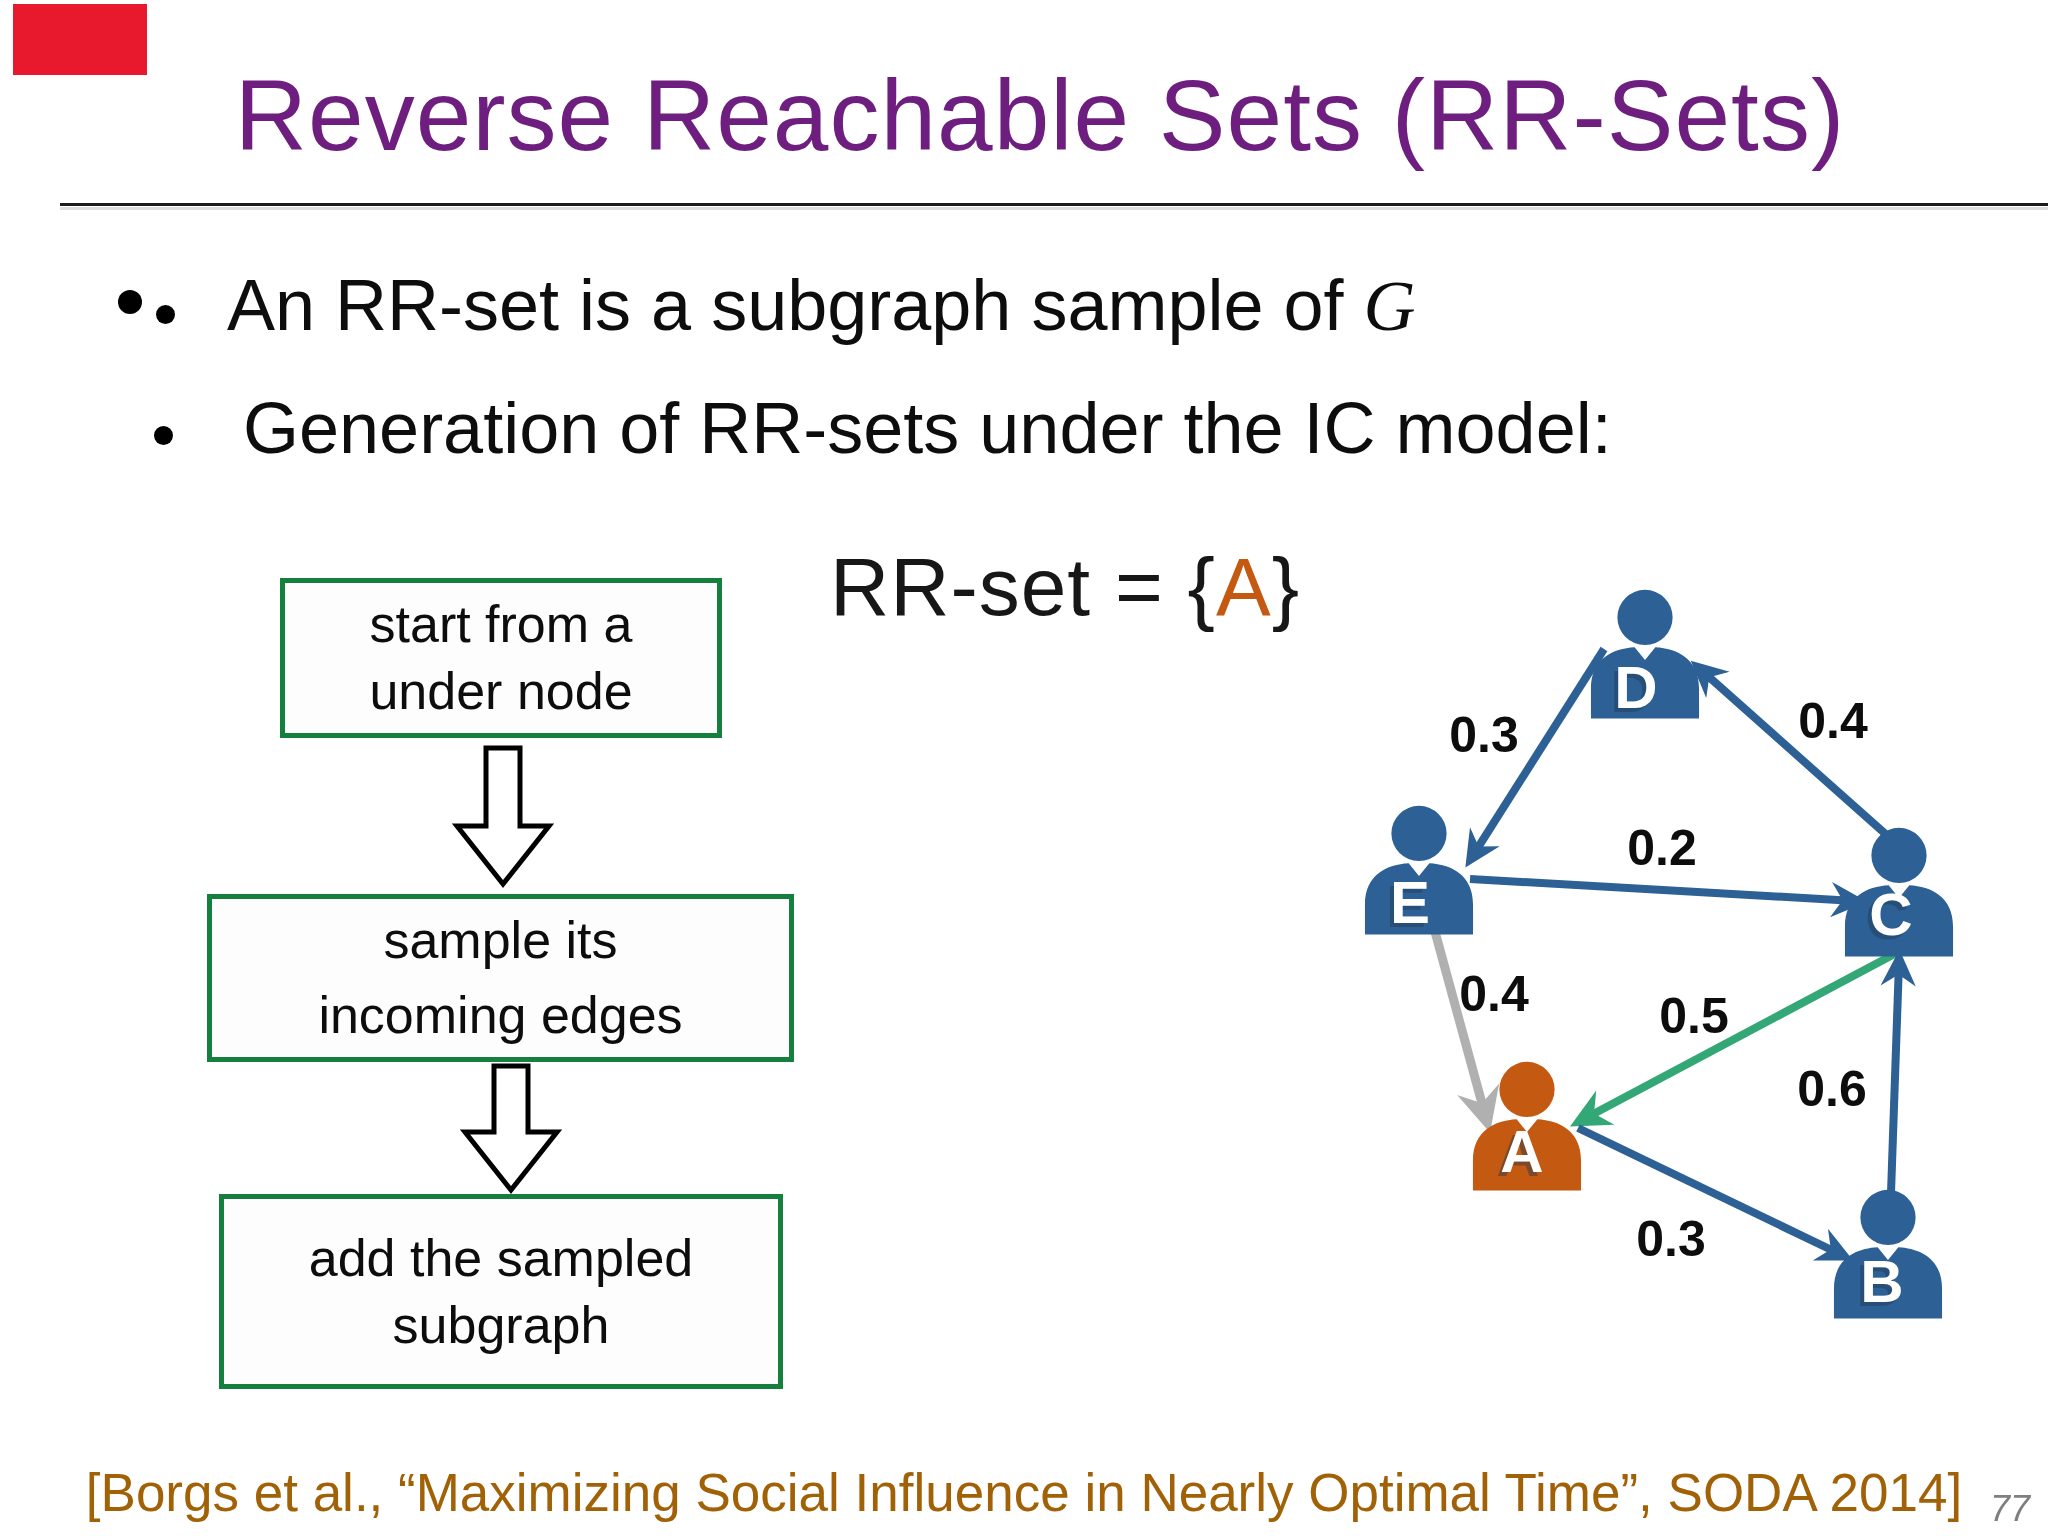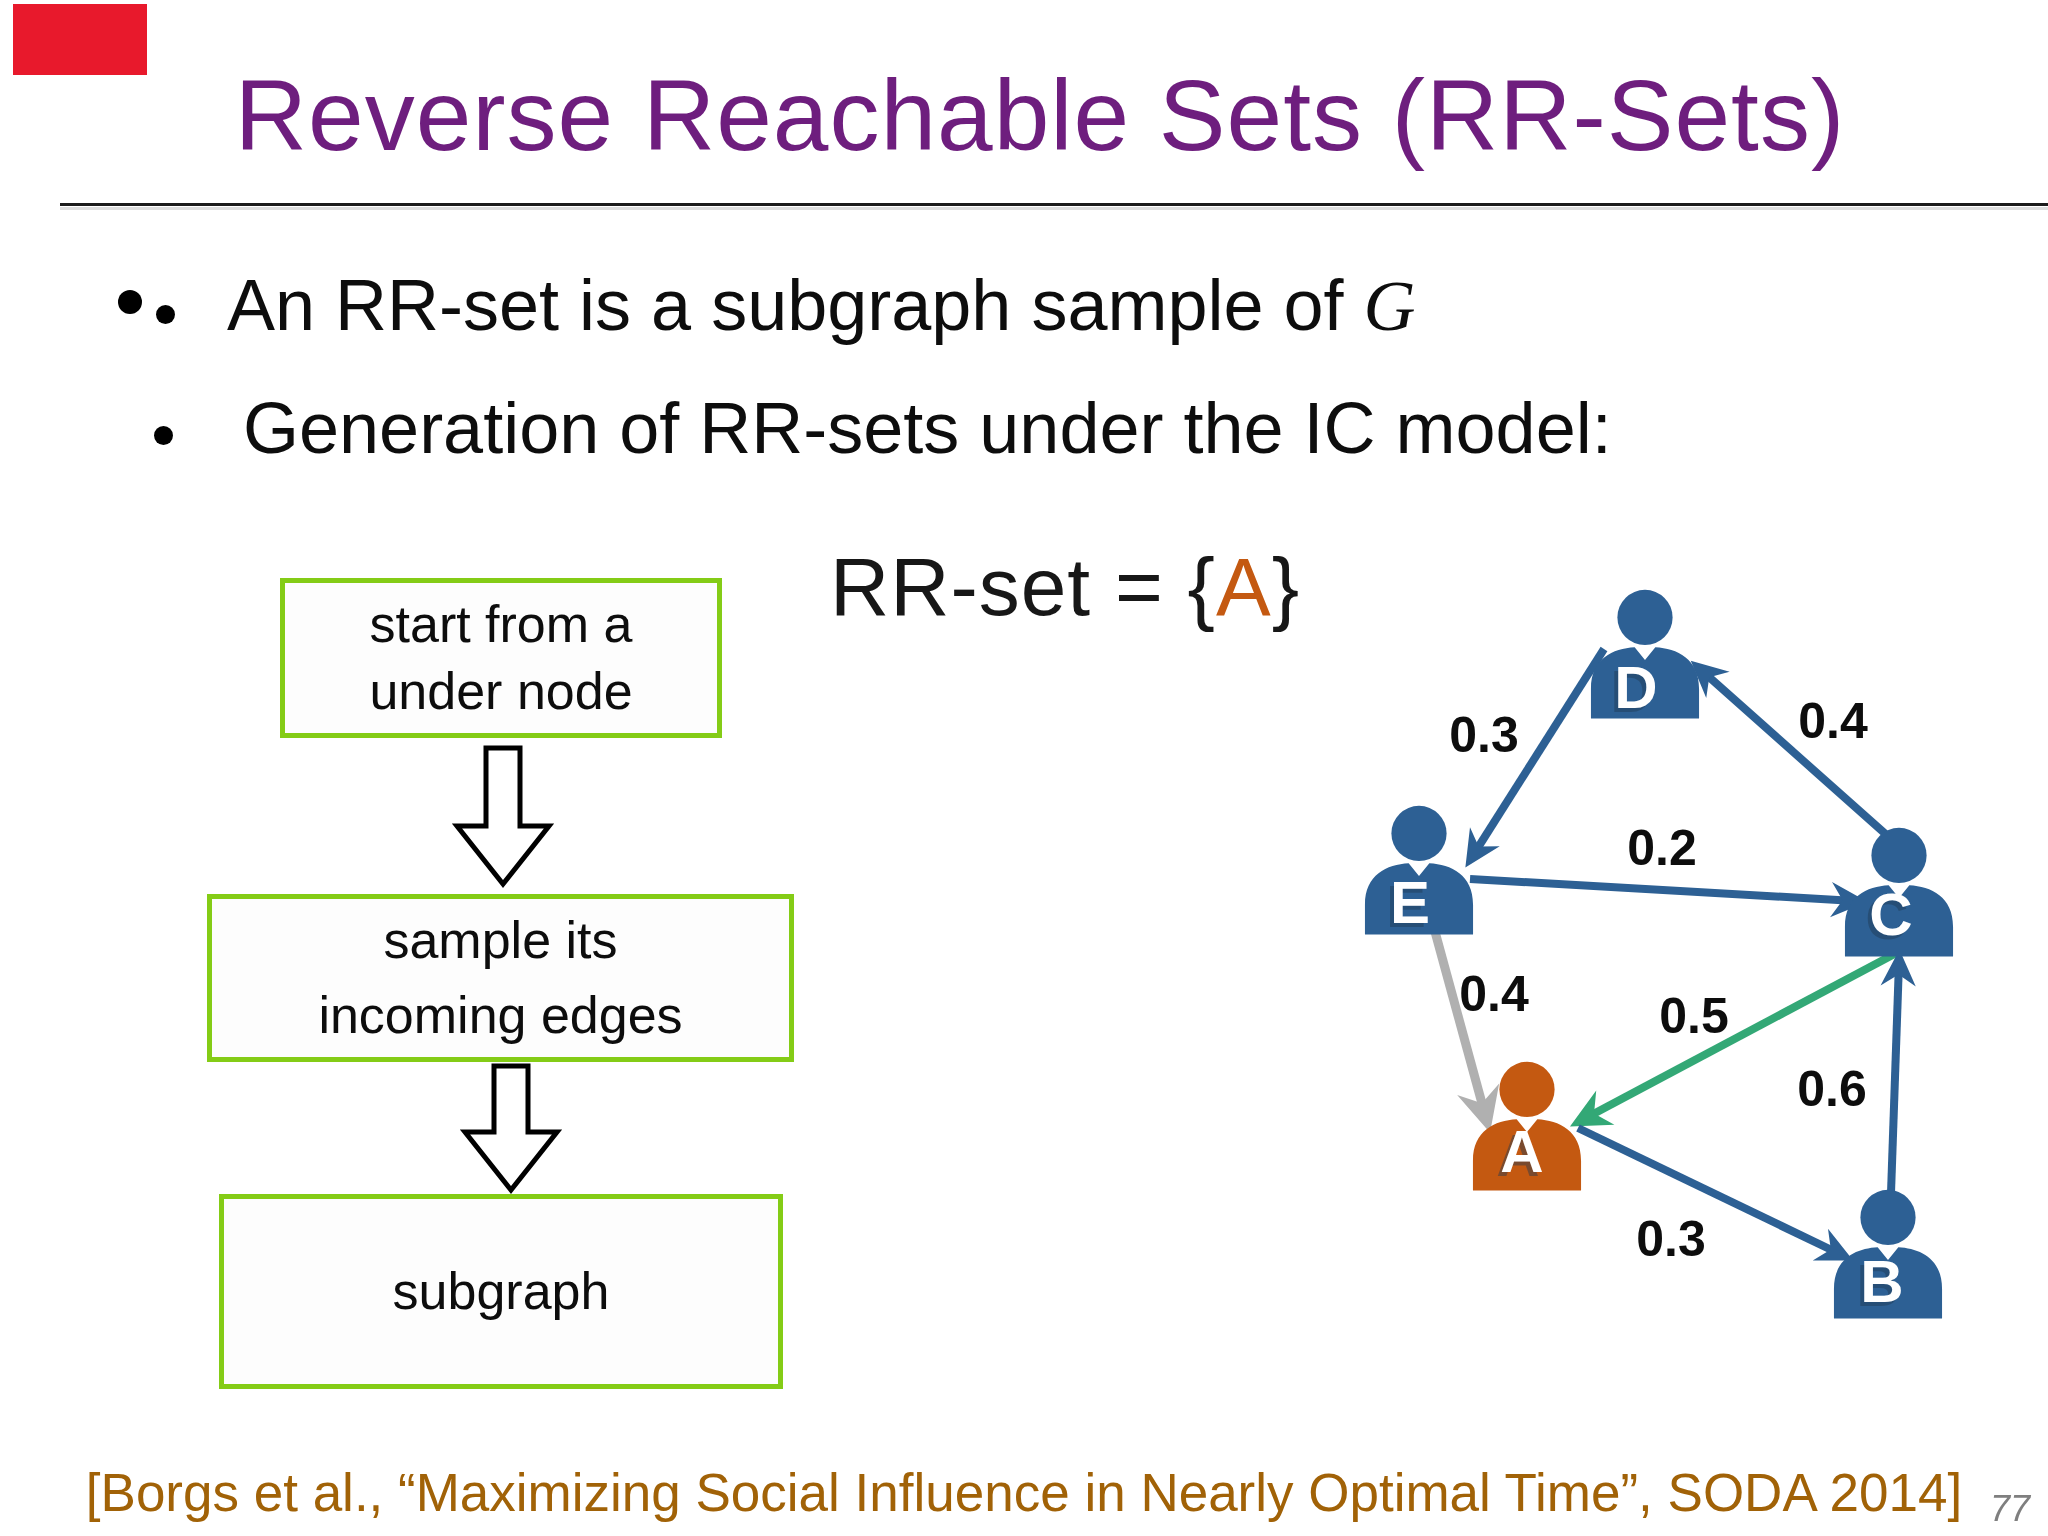--- a/index.html
+++ b/index.html
@@ -42,21 +42,21 @@
   .bullet-text {
     font-size:72px;
     color:#0d0d0d;
     white-space:nowrap;
   }
   .bullet-1 { left:227px; top:264px; }
   .bullet-2 { left:243px; top:387px; }
   .math-g { font-family:"Liberation Serif", serif; font-style:italic; }
 
   .flow-box {
-    border:5px solid #84cc16;
+    border:5px solid #15803d;
     background:#fdfdfd;
     display:flex; flex-direction:column;
     align-items:center; justify-content:center;
     text-align:center;
     font-size:52px; line-height:1.28; color:#0d0d0d;
   }
   .flow-box-1 { left:280px; top:578px; width:442px; height:160px; }
   .flow-box-2 { left:207px; top:894px; width:587px; height:168px;gap:8px; }
   .flow-box-3 { left:219px; top:1194px; width:564px; height:195px; }
 
@@ -116,20 +116,21 @@
 
 <div class="abs flow-box flow-box-1">
   <span>start from a</span>
   <span>under node</span>
 </div>
 <div class="abs flow-box flow-box-2">
   <span>sample its</span>
   <span>incoming edges</span>
 </div>
 <div class="abs flow-box flow-box-3">
+  <span>add the sampled</span>
   <span>subgraph</span>
 </div>
 
 <svg class="abs flow-arrows">
   <path d="M486,748 L520,748 L520,826 L549,826 L503,884 L457,826 L486,826 Z" fill="#ffffff" stroke="#000" stroke-width="5"></path>
   <path d="M494,1066 L528,1066 L528,1132 L557,1132 L511,1190 L465,1132 L494,1132 Z" fill="#ffffff" stroke="#000" stroke-width="5"></path>
 </svg>
 
 <div class="abs rr-set"><span>RR-set = {</span><span class="node-a">A</span><span>}</span></div>
 

